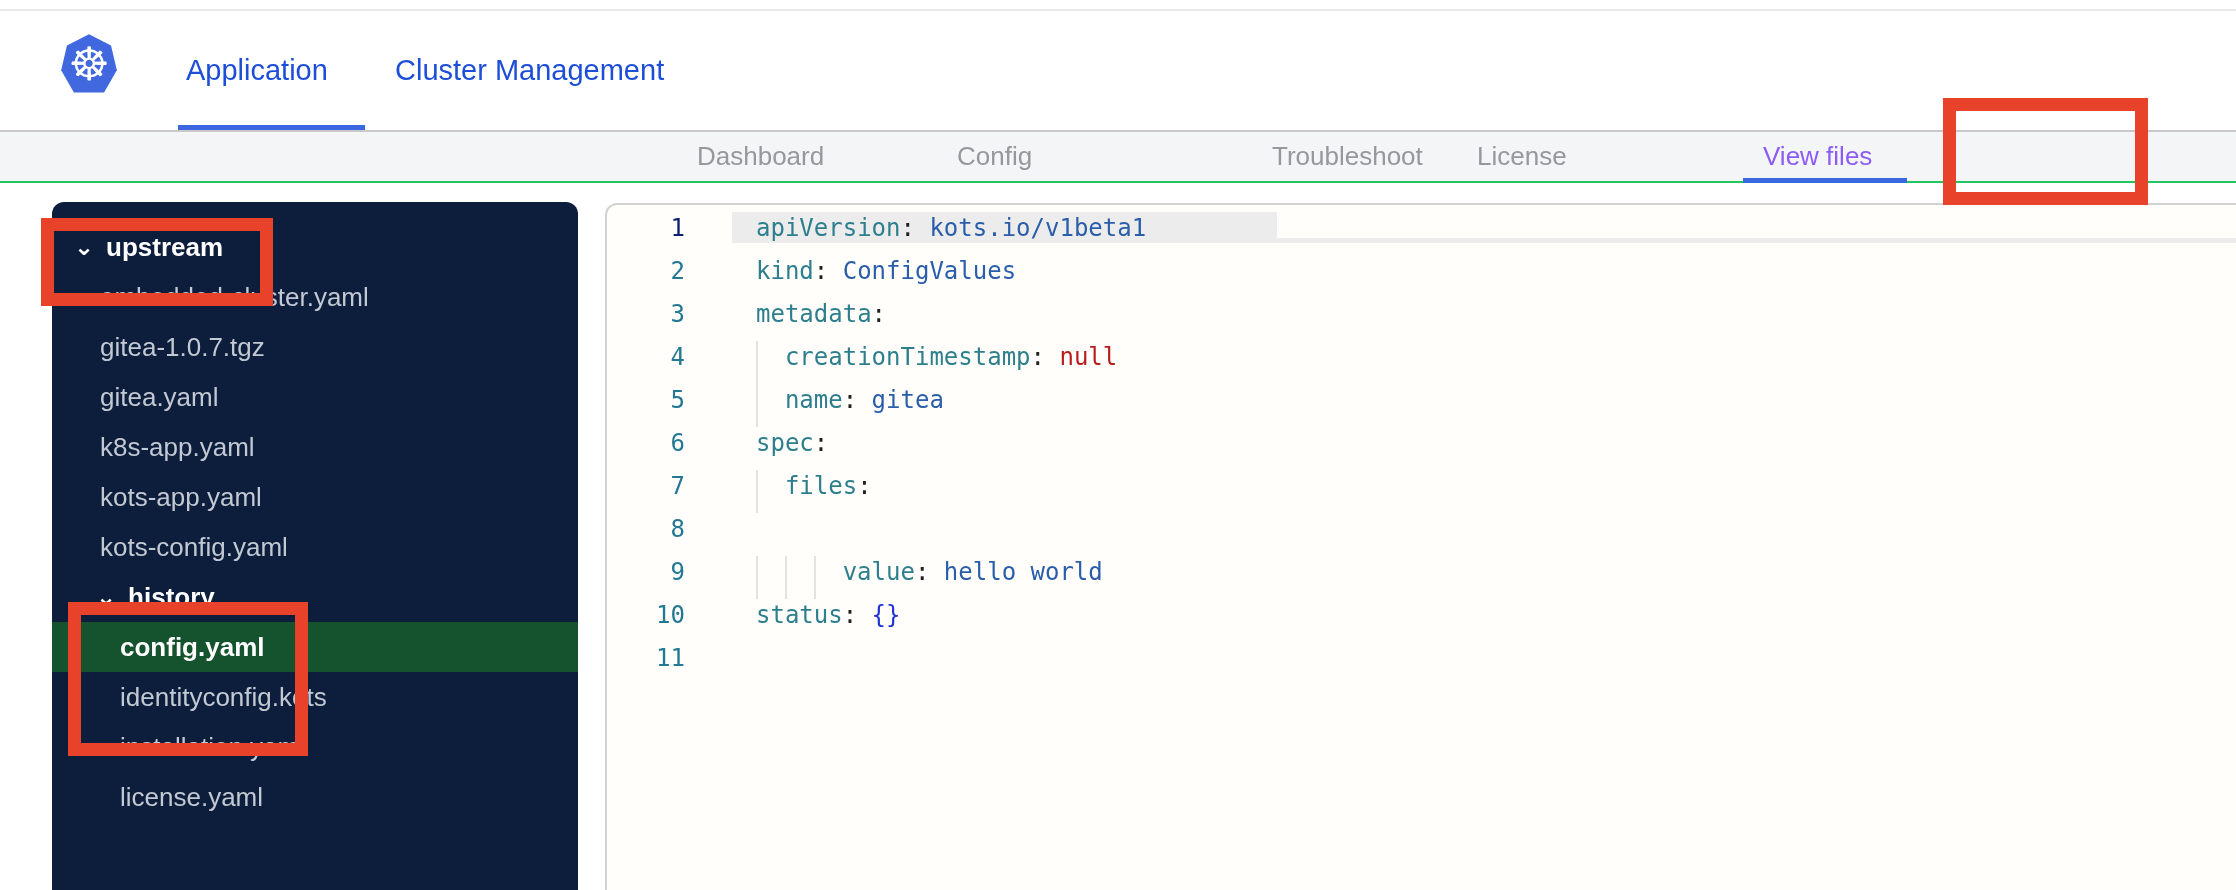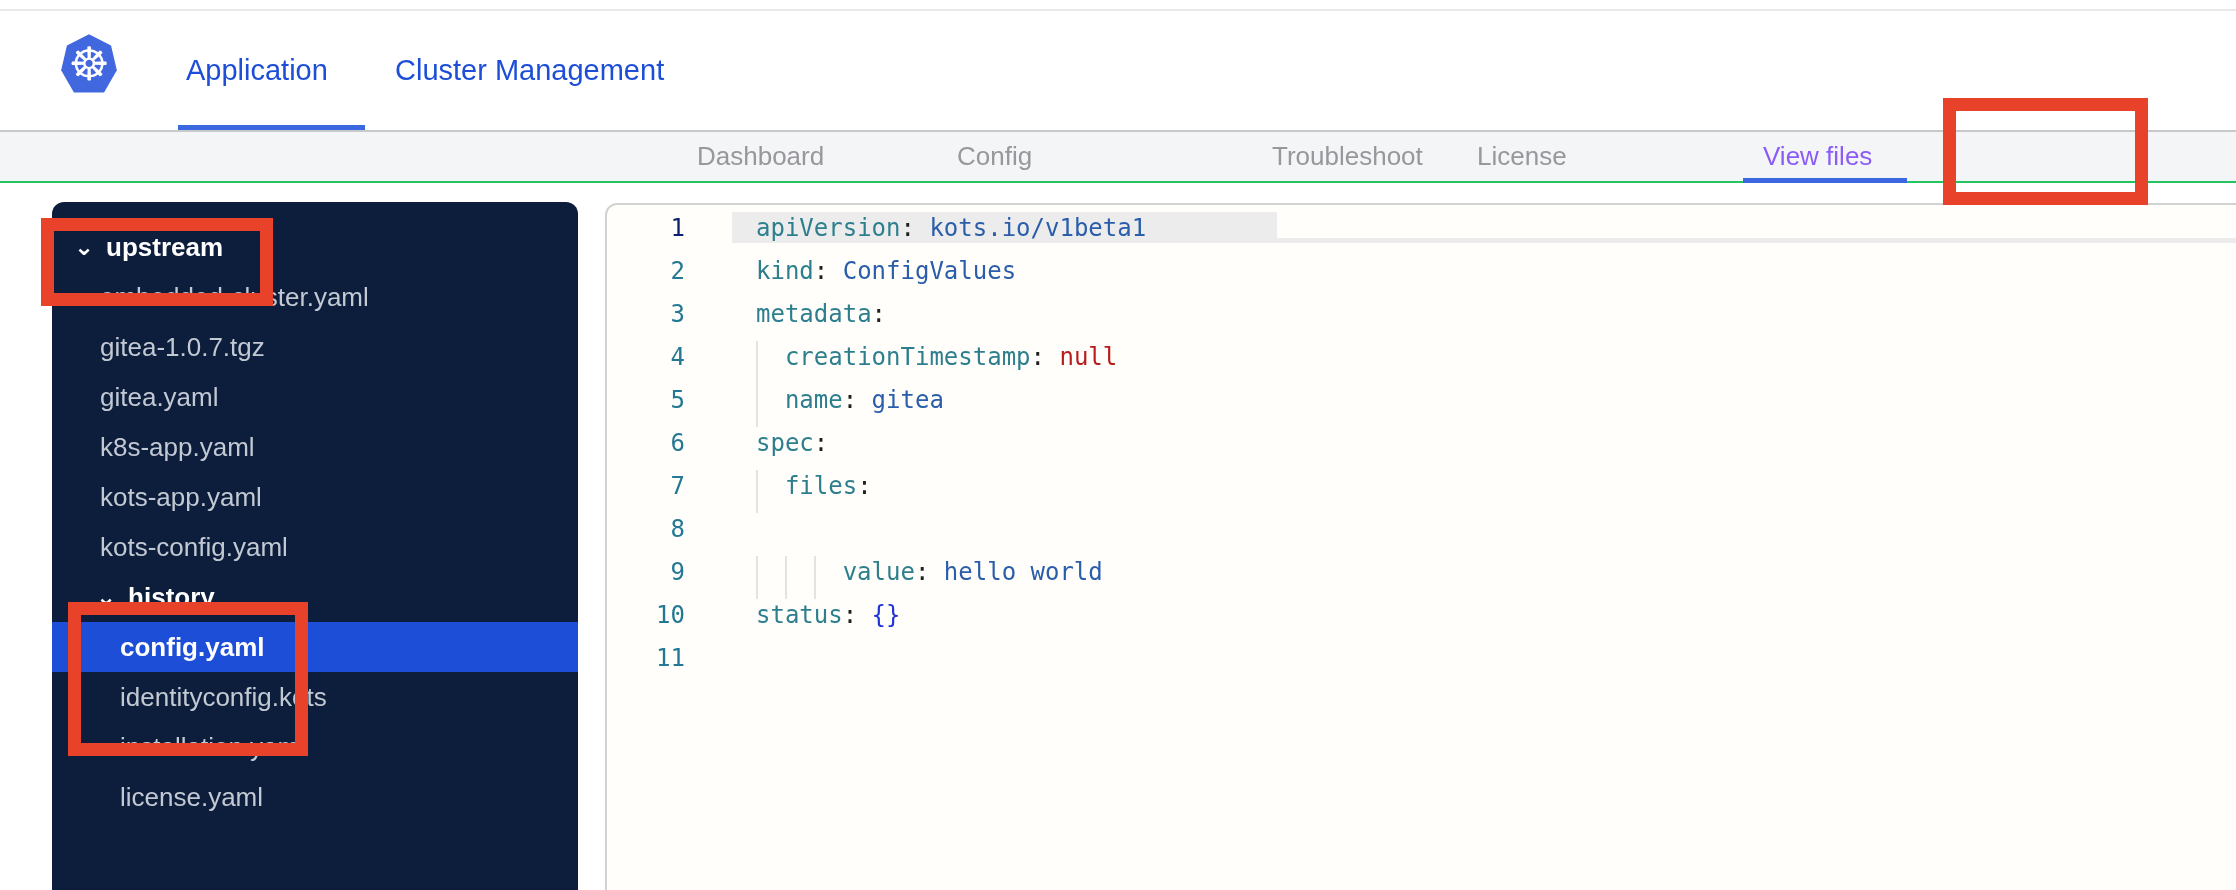--- a/index.html
+++ b/index.html
@@ -41,21 +41,21 @@
     background:#3b67e0; }
 
   
   .file-tree { position:absolute; left:52px; top:202px; width:526px; bottom:0;
     background:#0d1e3d; border-radius:12px 12px 0 0; padding-top:20px; }
   .tree-row { height:50px; display:flex; align-items:center; font-size:26px; color:#c3c9d3;
     cursor:pointer; white-space:nowrap; }
   .tree-row .chev { font-weight:700; color:#fff; margin-right:12px; font-size:24px;
     font-family:"DejaVu Sans", sans-serif; }
   .tree-row.folder { color:#fff; font-weight:700; }
-  .tree-row.selected { background:#1d4ed8; color:#fff; font-weight:700; }
+  .tree-row.selected { background:#14532d; color:#fff; font-weight:700; }
   .fold-d0 { padding-left:22px; }
   .fold-d1 { padding-left:44px; }
   .file-d1 { padding-left:48px; }
   .file-d2 { padding-left:68px; }
 
   
   .editor { position:absolute; left:605px; top:203px; right:-4px; bottom:-4px;
     border:2px solid #d2d2d2; border-radius:12px 0 0 0; background:#fffefa; padding-top:7px; }
   .cl { position:relative; height:43px; display:flex;
     font-family:"DejaVu Sans Mono", monospace; font-size:24px; line-height:32px; }

